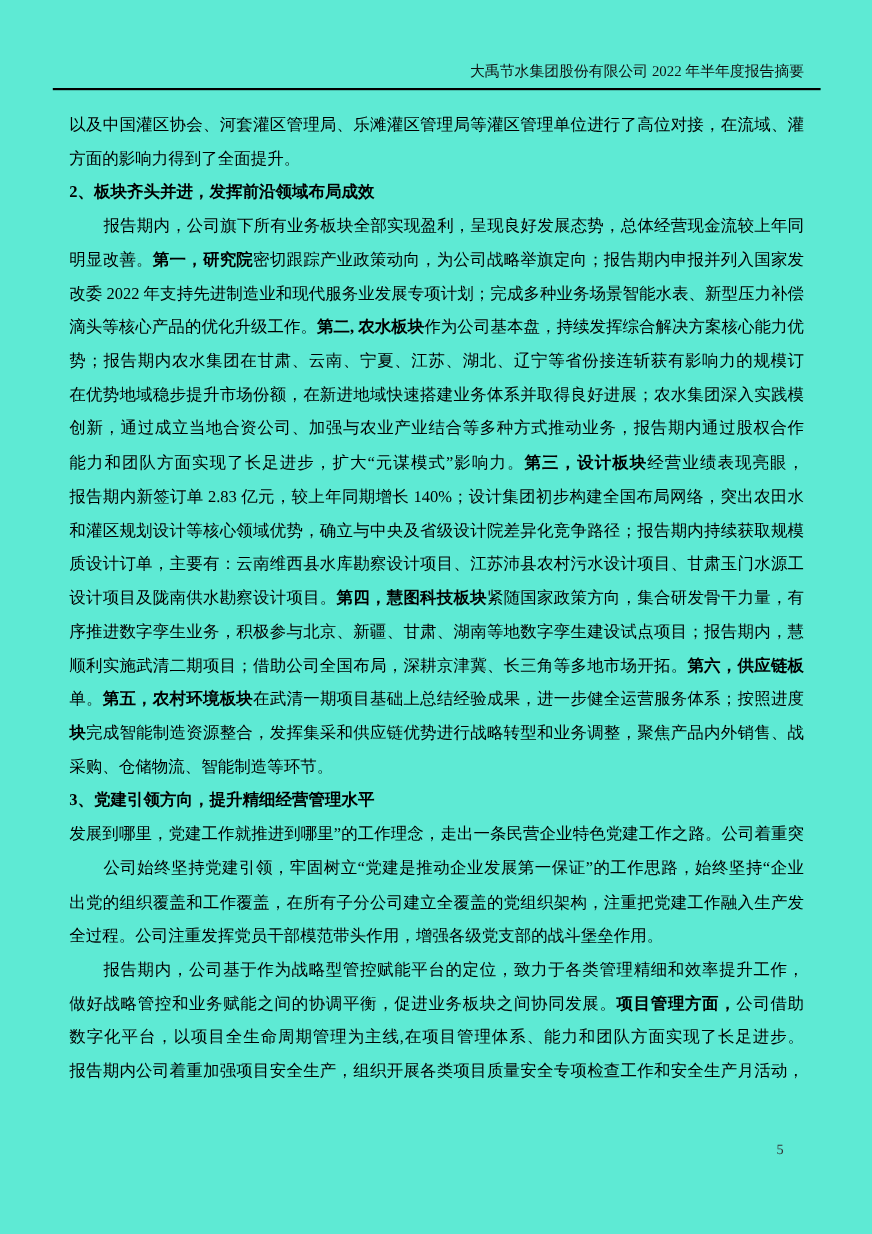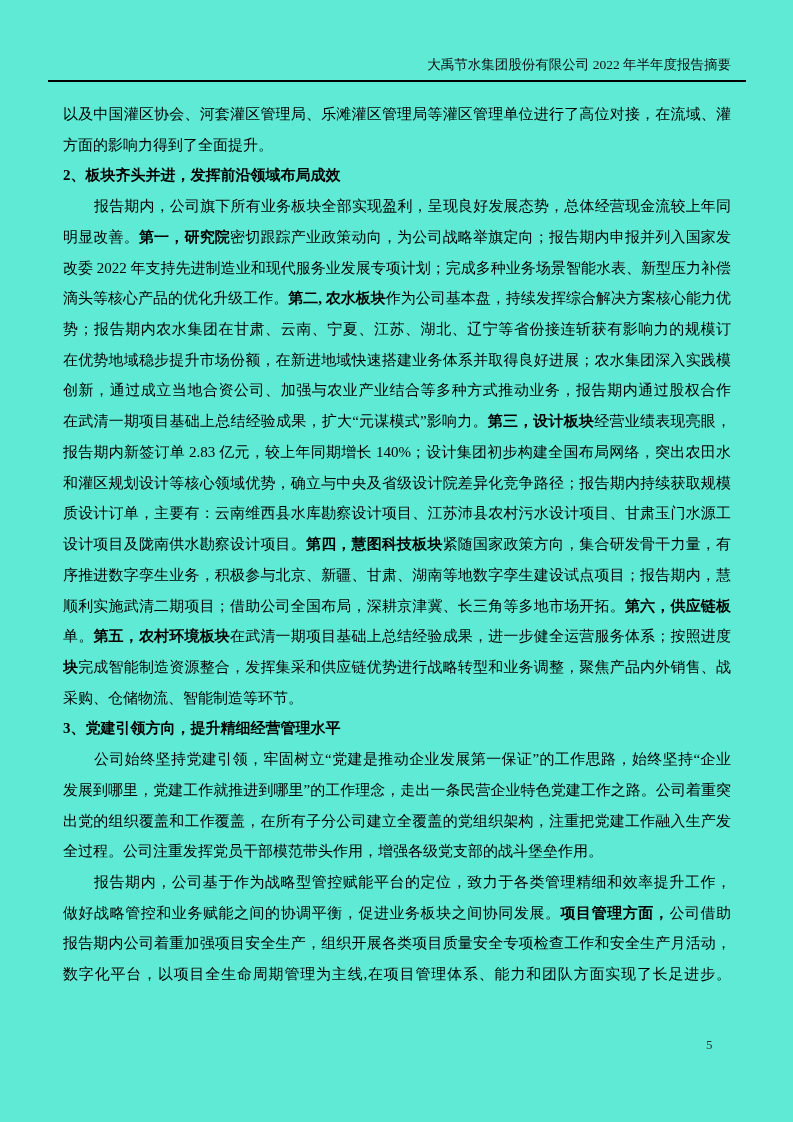--- a/index.html
+++ b/index.html
@@ -81,34 +81,34 @@
       <div class="line fill"><span>以及中国灌区协会、河套灌区管理局、乐滩灌区管理局等灌区管理单位进行了高位对接，在流域、灌区</span></div>
       <div class="line"><span>方面的影响力得到了全面提升。</span></div>
       <div class="line heading"><span class="b">2、板块齐头并进，发挥前沿领域布局成效</span></div>
       <div class="line indent fill"><span>报告期内，公司旗下所有业务板块全部实现盈利，呈现良好发展态势，总体经营现金流较上年同期</span></div>
       <div class="line fill"><span>明显改善。</span><span class="b">第一，研究院</span><span>密切跟踪产业政策动向，为公司战略举旗定向；报告期内申报并列入国家发</span></div>
       <div class="line fill"><span>改委 2022 年支持先进制造业和现代服务业发展专项计划；完成多种业务场景智能水表、新型压力补偿</span></div>
       <div class="line fill"><span>滴头等核心产品的优化升级工作。</span><span class="b">第二, 农水板块</span><span>作为公司基本盘，持续发挥综合解决方案核心能力优</span></div>
       <div class="line fill"><span>势；报告期内农水集团在甘肃、云南、宁夏、江苏、湖北、辽宁等省份接连斩获有影响力的规模订单，</span></div>
       <div class="line fill"><span>在优势地域稳步提升市场份额，在新进地域快速搭建业务体系并取得良好进展；农水集团深入实践模式</span></div>
       <div class="line fill"><span>创新，通过成立当地合资公司、加强与农业产业结合等多种方式推动业务，报告期内通过股权合作+特</span></div>
-      <div class="line fill"><span>在武清一期项目基础上总结经验成果，扩大“元谋模式”影响力。</span><span class="b">第三，设计板块</span><span>经营业绩表现亮眼，</span></div>
+      <div class="line fill"><span>能力和团队方面实现了长足进步，扩大“元谋模式”影响力。</span><span class="b">第三，设计板块</span><span>经营业绩表现亮眼，</span></div>
       <div class="line fill"><span>报告期内新签订单 2.83 亿元，较上年同期增长 140%；设计集团初步构建全国布局网络，突出农田水利</span></div>
       <div class="line fill"><span>和灌区规划设计等核心领域优势，确立与中央及省级设计院差异化竞争路径；报告期内持续获取规模优</span></div>
       <div class="line fill"><span>质设计订单，主要有：云南维西县水库勘察设计项目、江苏沛县农村污水设计项目、甘肃玉门水源工程</span></div>
       <div class="line fill"><span>设计项目及陇南供水勘察设计项目。</span><span class="b">第四，慧图科技板块</span><span>紧随国家政策方向，集合研发骨干力量，有</span></div>
       <div class="line fill"><span>序推进数字孪生业务，积极参与北京、新疆、甘肃、湖南等地数字孪生建设试点项目；报告期内，慧图</span></div>
       <div class="line fill"><span>顺利实施武清二期项目；借助公司全国布局，深耕京津冀、长三角等多地市场开拓。</span><span class="b">第六，供应链板</span></div>
       <div class="line fill"><span>单。</span><span class="b">第五，农村环境板块</span><span>在武清一期项目基础上总结经验成果，进一步健全运营服务体系；按照进度</span></div>
       <div class="line fill"><span class="b">块</span><span>完成智能制造资源整合，发挥集采和供应链优势进行战略转型和业务调整，聚焦产品内外销售、战略</span></div>
       <div class="line"><span>采购、仓储物流、智能制造等环节。</span></div>
       <div class="line heading"><span class="b">3、党建引领方向，提升精细经营管理水平</span></div>
+      <div class="line fill"><span>发展到哪里，党建工作就推进到哪里”的工作理念，走出一条民营企业特色党建工作之路。公司着重突</span></div>
       <div class="line indent fill"><span>公司始终坚持党建引领，牢固树立“党建是推动企业发展第一保证”的工作思路，始终坚持“企业</span></div>
-      <div class="line fill"><span>发展到哪里，党建工作就推进到哪里”的工作理念，走出一条民营企业特色党建工作之路。公司着重突</span></div>
       <div class="line fill"><span>出党的组织覆盖和工作覆盖，在所有子分公司建立全覆盖的党组织架构，注重把党建工作融入生产发展</span></div>
       <div class="line"><span>全过程。公司注重发挥党员干部模范带头作用，增强各级党支部的战斗堡垒作用。</span></div>
       <div class="line indent fill"><span>报告期内，公司基于作为战略型管控赋能平台的定位，致力于各类管理精细和效率提升工作，</span></div>
       <div class="line fill"><span>做好战略管控和业务赋能之间的协调平衡，促进业务板块之间协同发展。</span><span class="b">项目管理方面，</span><span>公司借助</span></div>
+      <div class="line fill"><span>数字化平台，以项目全生命周期管理为主线,在项目管理体系、能力和团队方面实现了长足进步。</span></div>
       <div class="line fill"><span>报告期内公司着重加强项目安全生产，组织开展各类项目质量安全专项检查工作和安全生产月活动，</span></div>
-      <div class="line fill"><span>数字化平台，以项目全生命周期管理为主线,在项目管理体系、能力和团队方面实现了长足进步。</span></div>
     </div>
   <div class="page-num">5</div>
 </div>
 
 </body></html>

